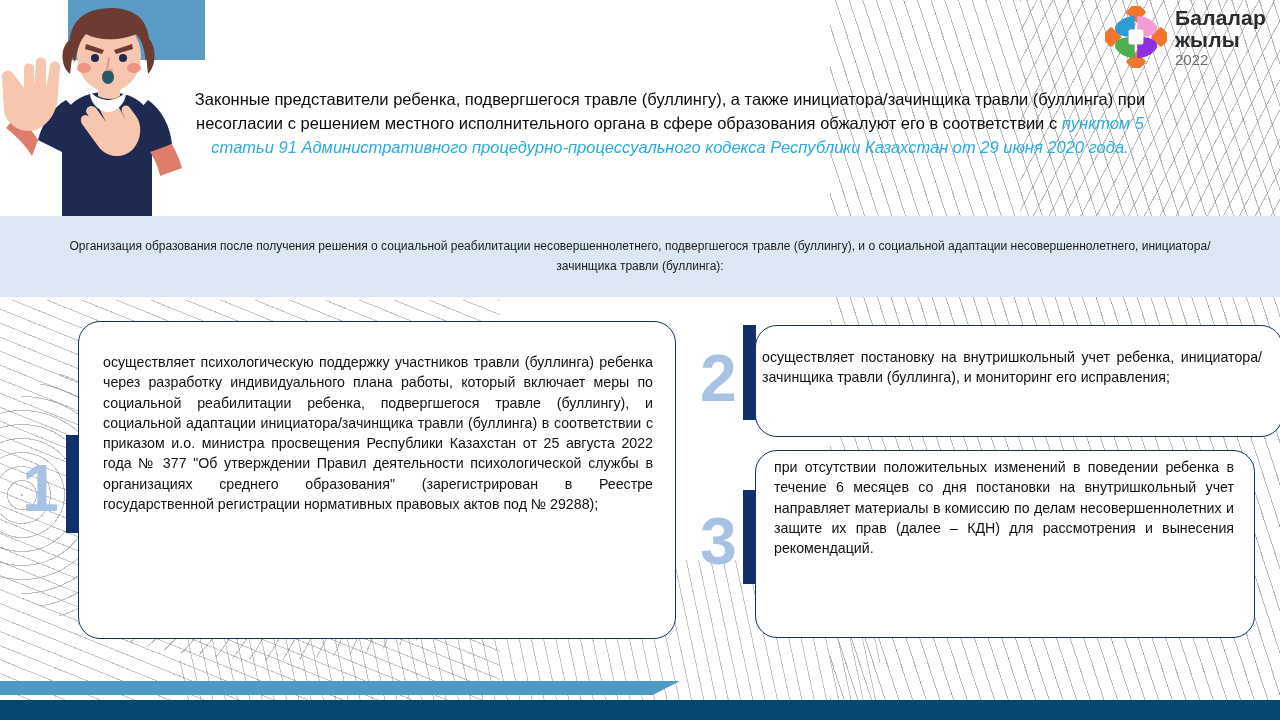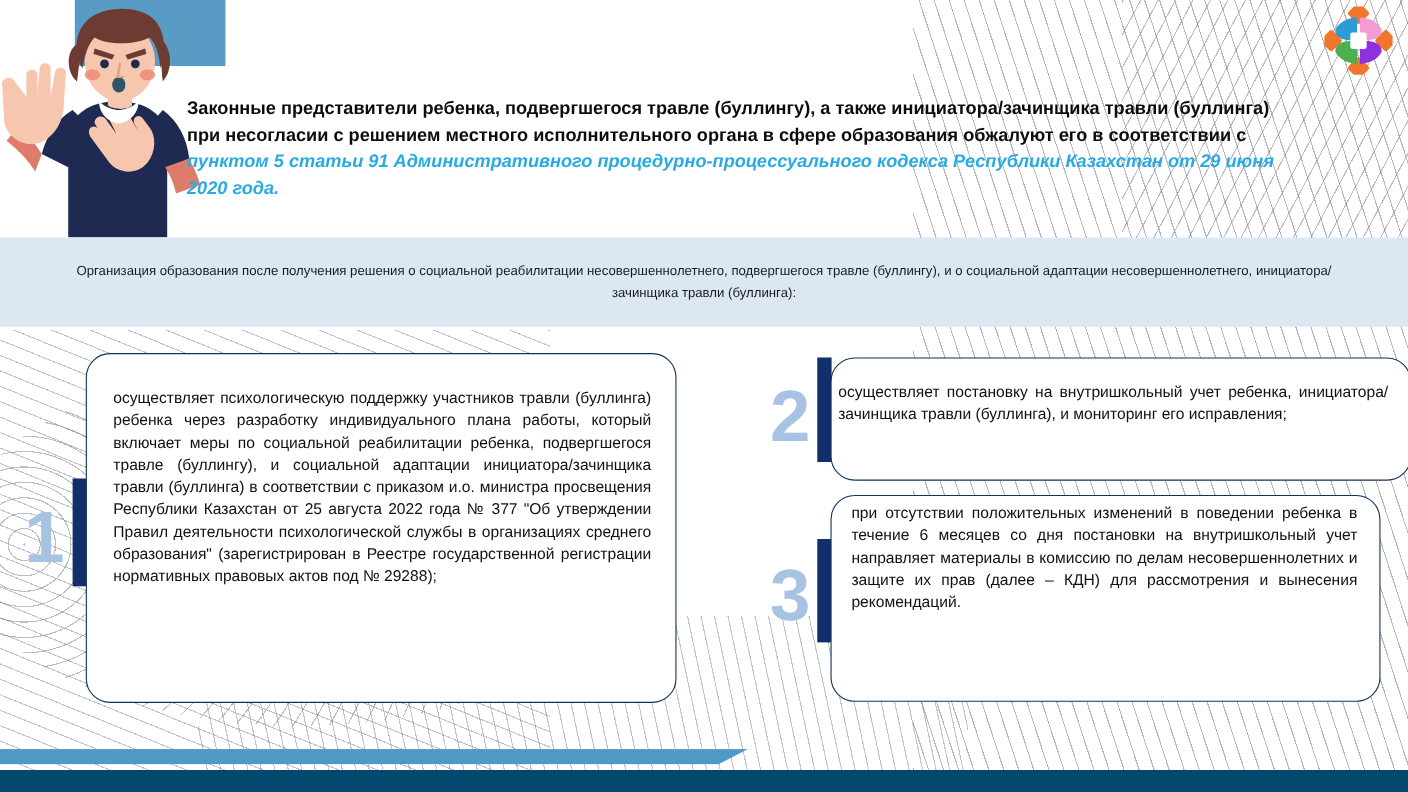--- a/index.html
+++ b/index.html
@@ -92,21 +92,22 @@
   }
   .logo-l2 { margin-top: 1px; }
   .logo-year {
     display: block; font-size: 15px; color: #6a6a6a; margin-top: 2px;
   }
 
   
   .title-block {
     position: absolute;
     left: 170px; top: 88px; width: 1000px;
-    font-weight: bold;
+    text-align: center;
+    font-weight: normal;
     font-size: 16.5px;
     line-height: 1.45;
     color: #0c0c0c;
   }
   .title-block .accent {
     color: #29ABE2;
     font-style: italic;
   }
 
   
@@ -142,21 +143,21 @@
   }
   .num {
     position: absolute;
     font-weight: bold;
     color: #A8C2E4;
     line-height: 1;
     font-size: 66px;
   }
 
   
-  #card1 { left: 78px; top: 321px; width: 537px; height: 318px; padding: 30px 22px 22px 24px; }
+  #card1 { left: 78px; top: 321px; width: 598px; height: 318px; padding: 30px 22px 22px 24px; }
   #tab1  { left: 66px; top: 435px; height: 98px; }
   #num1  { left: 22px; top: 455px; }
   
   #card2 { left: 755px; top: 325px; width: 528px; height: 112px; padding: 21px 20px 12px 6px; }
   #tab2  { left: 743px; top: 325px; height: 95px; }
   #num2  { left: 700px; top: 345px; }
   
   #card3 { left: 755px; top: 450px; width: 500px; height: 188px; padding: 6px 20px 14px 18px; }
   #tab3  { left: 743px; top: 490px; height: 94px; }
   #num3  { left: 700px; top: 508px; }
@@ -235,20 +236,25 @@
       <rect x="-2" y="38" width="24" height="24" rx="4" transform="rotate(45 10 50)" fill="#F1762C"></rect>
       <rect x="78" y="38" width="24" height="24" rx="4" transform="rotate(45 90 50)" fill="#F1762C"></rect>
 
       <path d="M48 16 C34 16 20 24 16 34 C16 46 26 50 46 50 L48 48 Z" fill="#2E9BD6"></path>
       <path d="M52 16 C66 16 80 24 84 34 C84 46 74 50 54 50 L52 48 Z" fill="#F49AD4"></path>
       <path d="M48 84 C34 84 20 76 16 66 C16 54 26 50 46 50 L48 52 Z" fill="#4CAF50"></path>
       <path d="M52 84 C66 84 80 76 84 66 C84 54 74 50 54 50 L52 52 Z" fill="#8E2FE0"></path>
 
       <rect x="38" y="38" width="24" height="24" rx="3" fill="#FFFFFF"></rect>
     </svg>
+    <div class="logo-text">
+      <span class="logo-l1">Балалар</span>
+      <span class="logo-l2">жылы</span>
+      <span class="logo-year">2022</span>
+    </div>
   </div>
 
   <div class="title-block">
     <span>Законные представители ребенка, подвергшегося травле (буллингу), а также инициатора/зачинщика травли (буллинга) при несогласии с решением местного исполнительного органа в сфере образования обжалуют его в соответствии  с </span><span class="accent">пунктом 5 статьи 91 Административного процедурно-процессуального  кодекса Республики  Казахстан  от 29 июня 2020 года.</span>
   </div>
 
   <div class="banner">
     <div class="banner-text">Организация образования после получения решения о социальной реабилитации несовершеннолетнего, подвергшегося травле (буллингу),  и о социальной адаптации  несовершеннолетнего, инициатора/зачинщика травли (буллинга):</div>
   </div>
 

